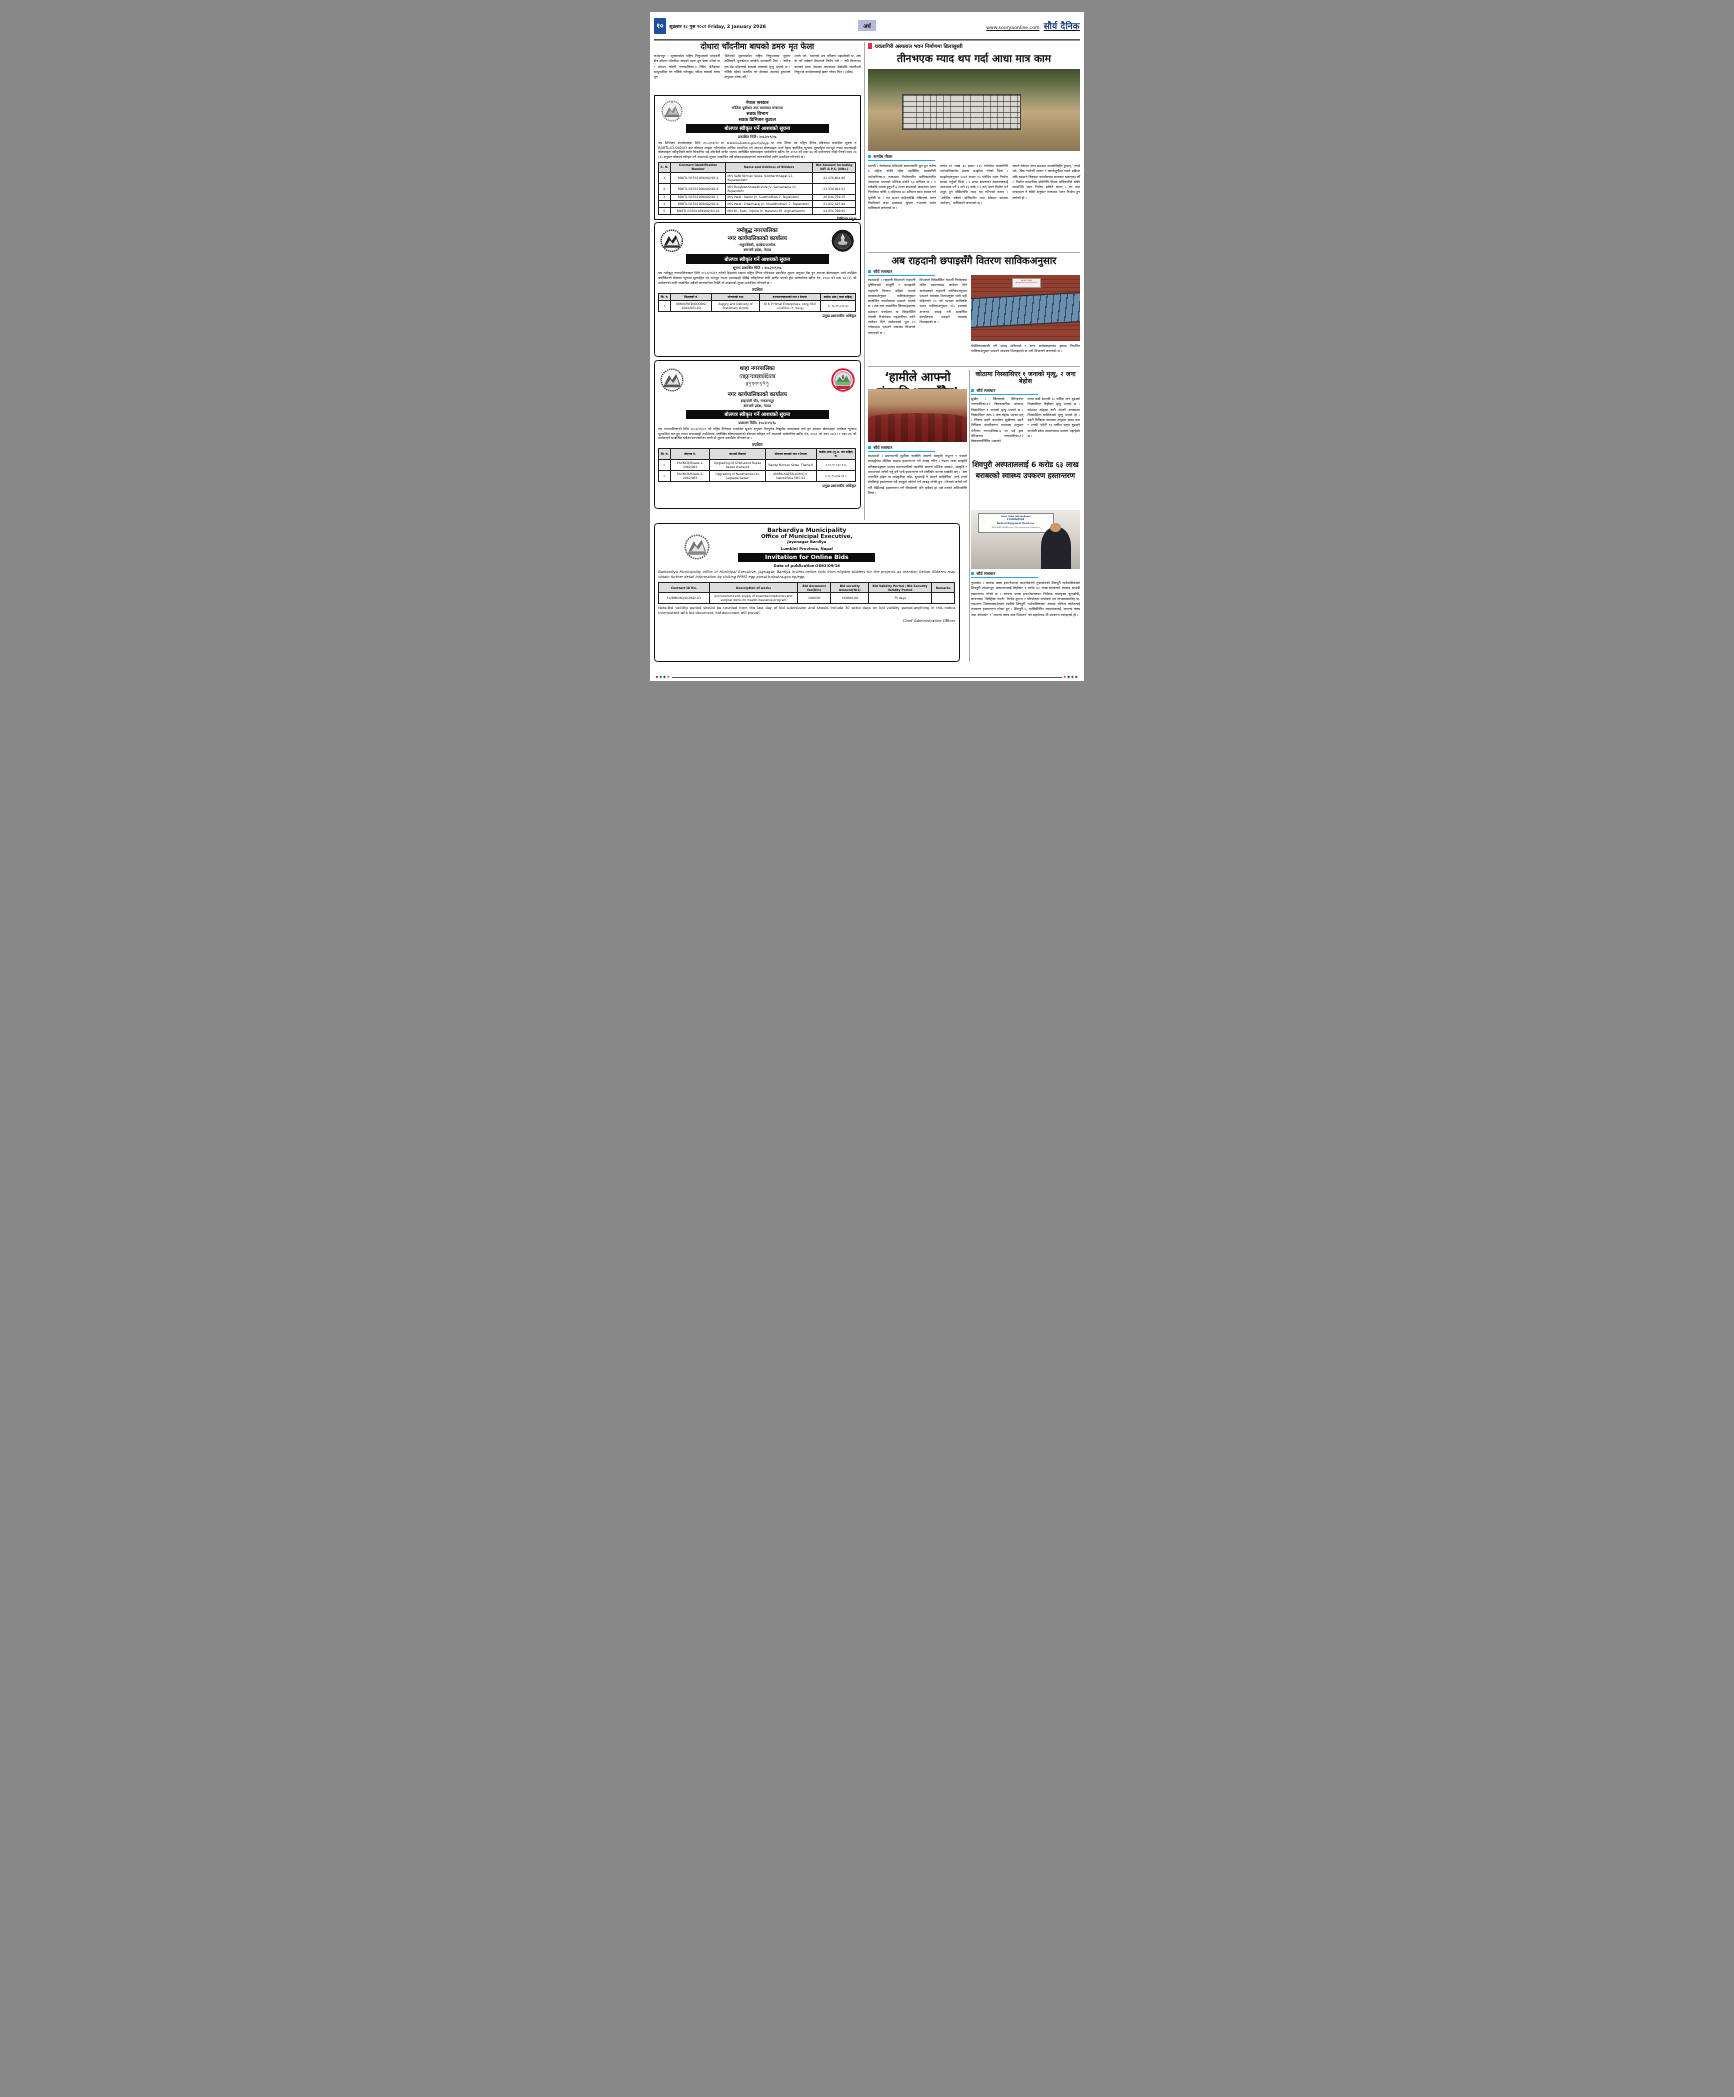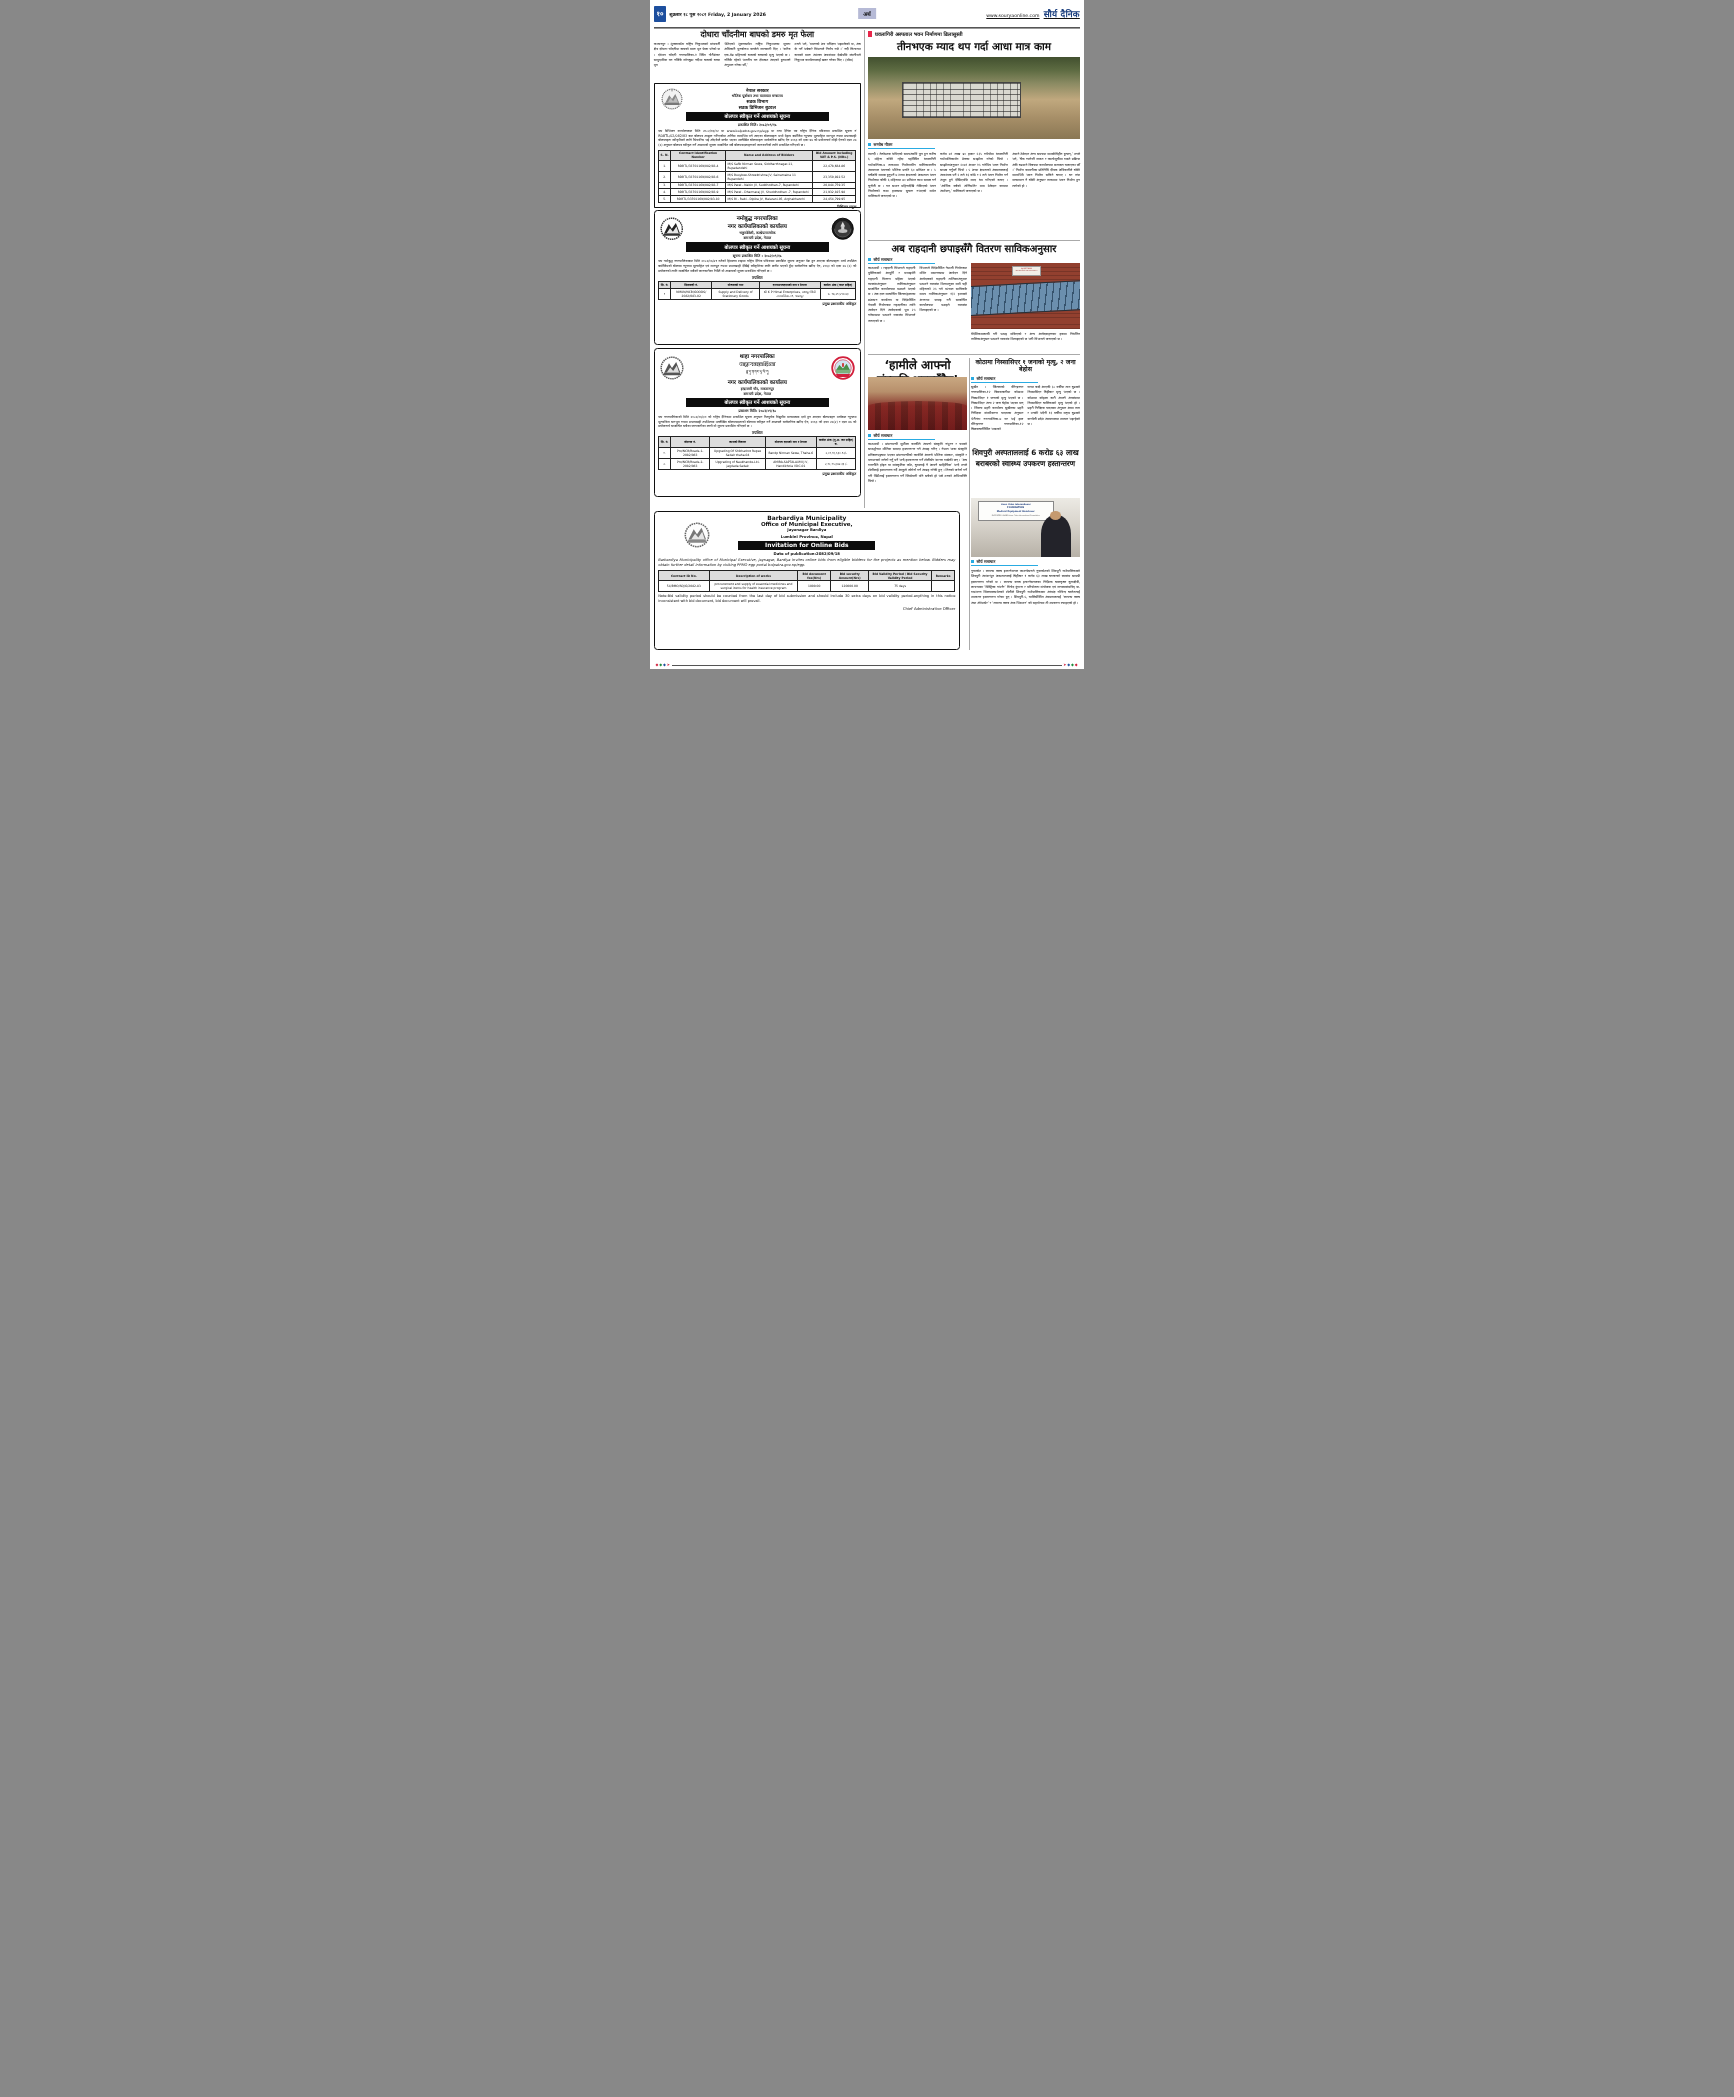--- a/index.html
+++ b/index.html
@@ -1,17 +1,17 @@
 <!DOCTYPE html>
 <html style="font-size:6.7px"><head>
 <meta charset="utf-8">
 <style>
   * { margin:0; padding:0; box-sizing:border-box; }
   body { background:#888; font-family:"DejaVu Sans", sans-serif; }
-  .page { width:434px; height:669px; background:#fff; margin:0 auto; position:relative; color:#111; overflow:hidden; }
+  .page { width:434px; height:669px; background:#fff; margin:12px auto; position:relative; color:#111; overflow:hidden; }
 
   
   .hdr { position:absolute; top:0; left:0; right:0; height:27px; padding:0 4.2px; display:flex; align-items:center; }
   .pageno { background:#1d4f9e; color:#fff; font-weight:bold; font-size:6.7px; width:11.7px; height:16px; display:flex; align-items:center; justify-content:center; border-radius:0.8px; }
   .dateline { font-size:4.6px; font-weight:bold; margin-left:3.4px; }
   .section-badge { position:absolute; left:50%; transform:translateX(-50%); background:#b6bad6; padding:1.7px 5px; font-size:5.5px; font-weight:bold; }
   .hdr-right { margin-left:auto; display:flex; align-items:baseline; gap:4.2px;text-decoration:underline; }
   .website { font-size:4.6px; }
   .masthead { font-size:8.8px; font-weight:bold; color:#1b3f7f; letter-spacing:0.2px; }
   .rule2 { position:absolute; top:27px; left:4.2px; right:4.2px; border-top:1.3px solid #555; border-bottom:0.4px solid #999; height:2.1px; }

